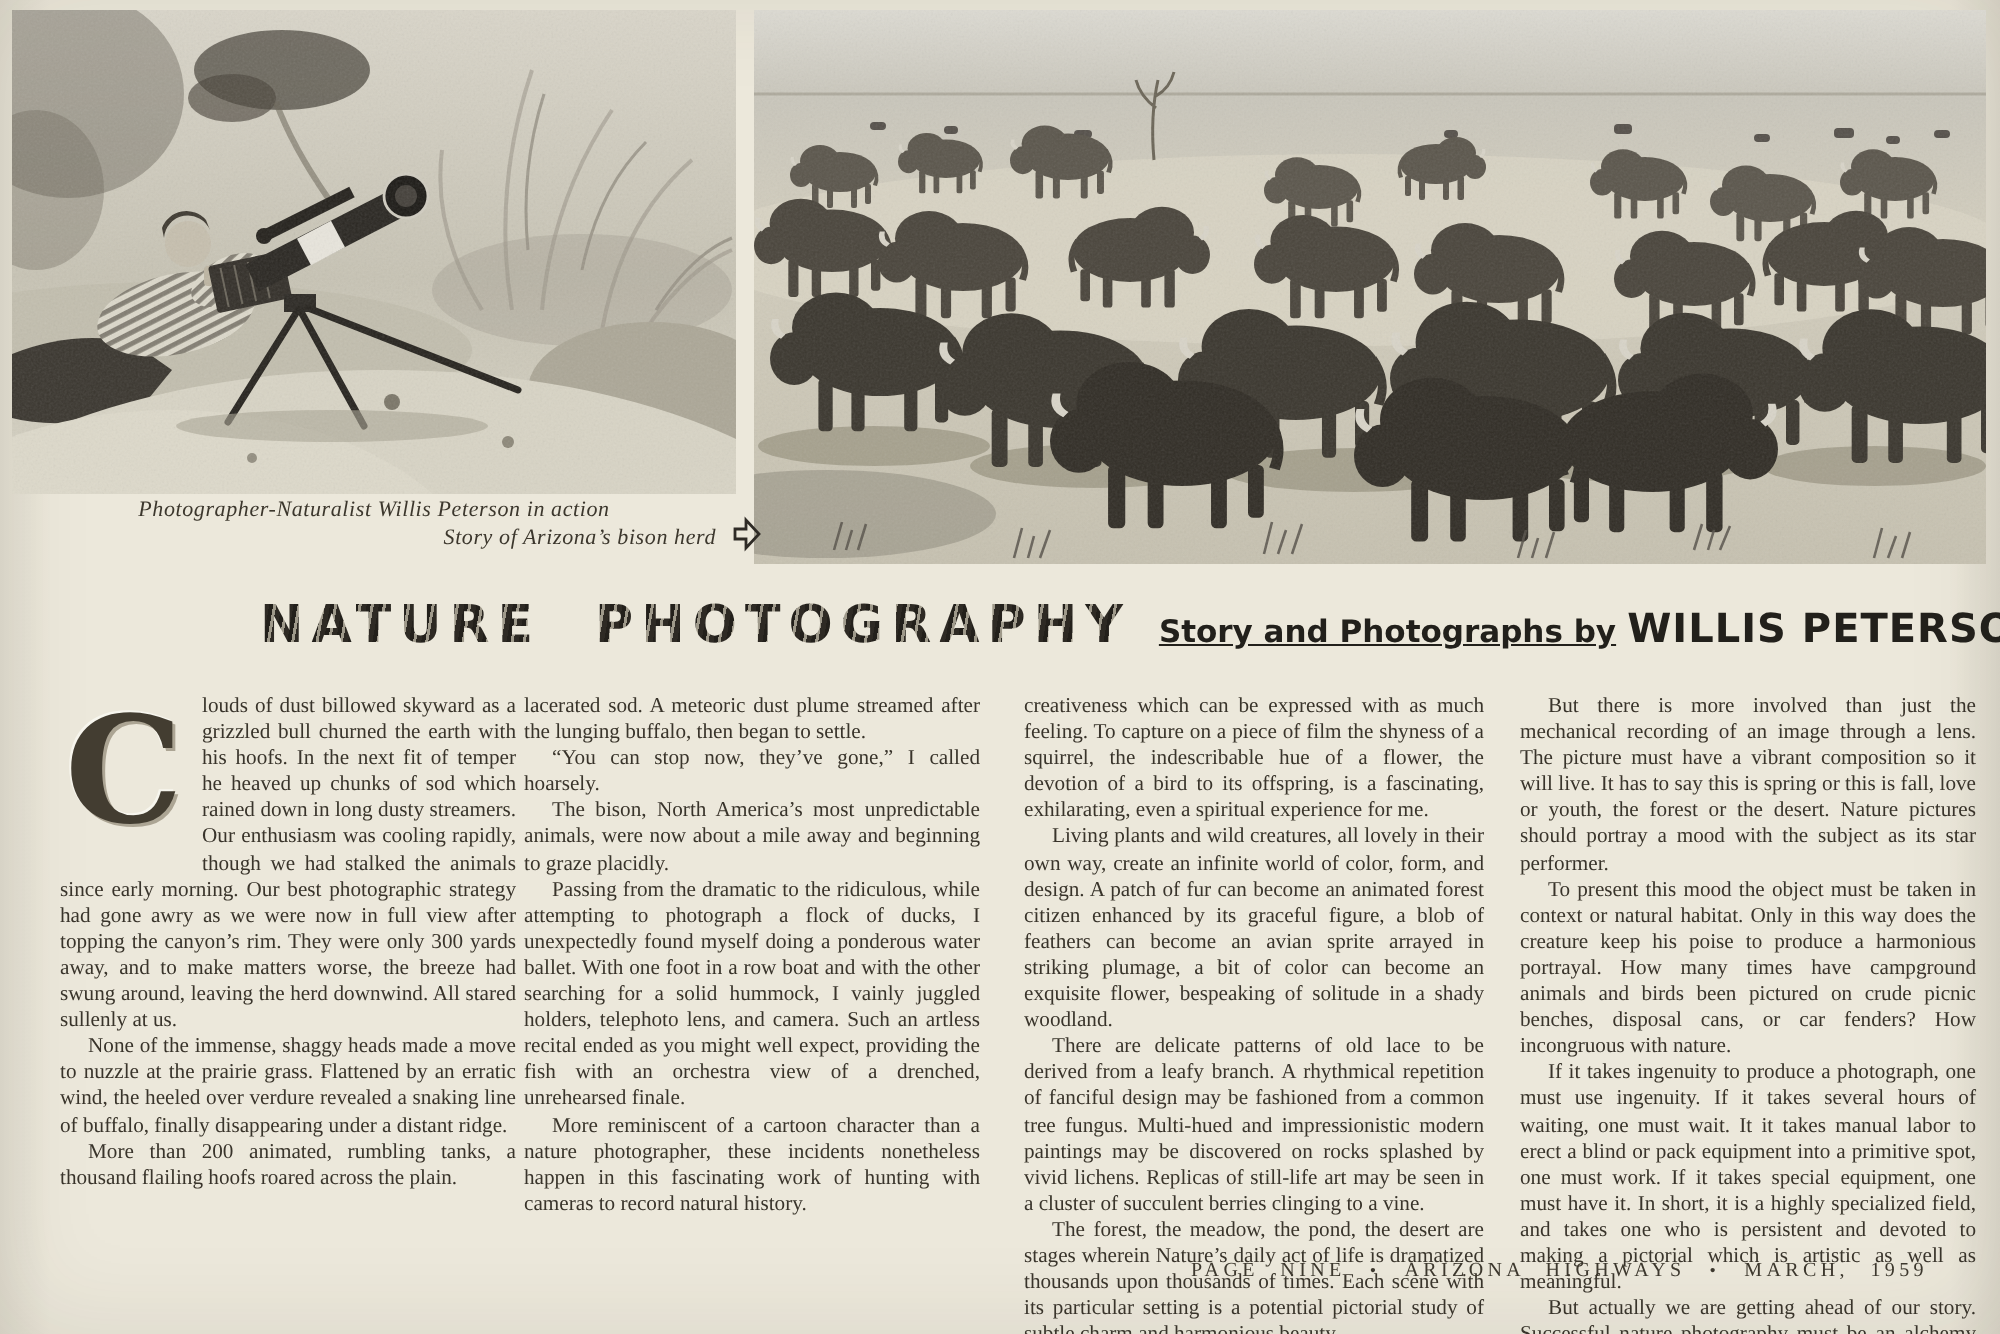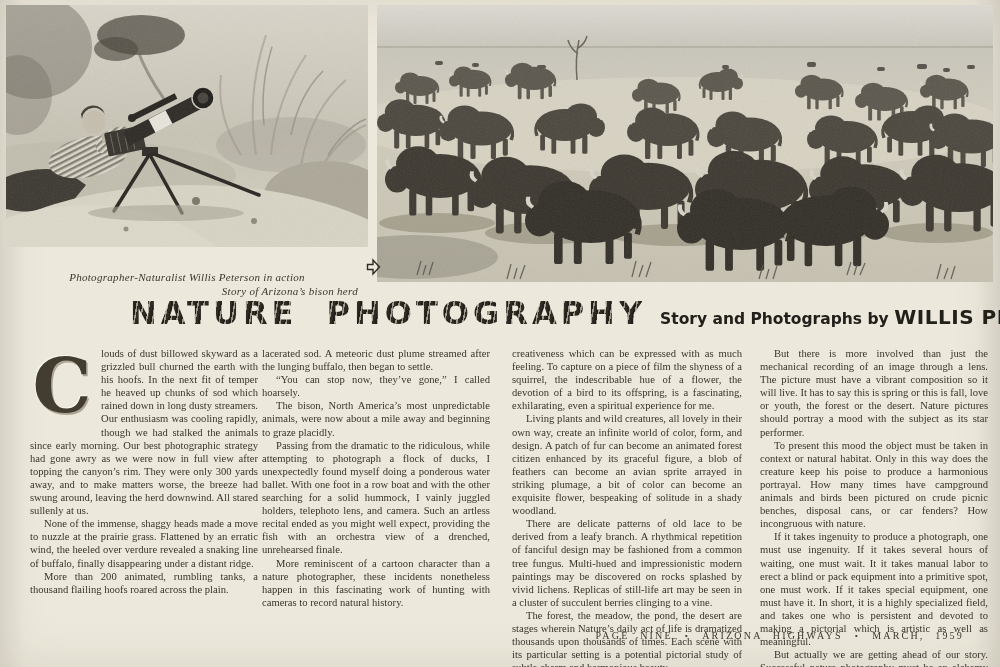--- a/index.html
+++ b/index.html
@@ -7,37 +7,37 @@
   #page{
     position:relative;width:1000px;height:667px;
     background:linear-gradient(90deg,#e0dccf 0,#ece8db 2.5%,#ece8db 97.5%,#ddd9cc 100%);
     box-shadow:inset 0 0 50px rgba(60,50,30,.10);
     font-family:"Liberation Serif",serif;color:#39342b;
   }
   .photo{position:absolute;overflow:hidden;background:#cfcbbd;}
   .photo svg{display:block;width:100%;height:100%;}
   #left-photo{left:6px;top:5px;width:362px;height:242px;}
   #right-photo{left:377px;top:5px;width:616px;height:277px;}
-  .caption{position:absolute;font-style:italic;font-size:11px;color:#3c372d;letter-spacing:.3px;margin-top:22px;}
+  .caption{position:absolute;font-style:italic;font-size:11px;color:#3c372d;letter-spacing:.3px;}
   #caption-left{left:6px;top:249px;width:362px;text-align:center;}
   #caption-right{left:100px;top:263px;width:258px;text-align:right;}
   #caption-arrow{position:absolute;left:365px;top:258px;width:16px;height:18px;}
   #title-block{position:absolute;left:130px;top:294px;width:840px;display:flex;align-items:baseline;gap:14px;}
   .title-text{
-    font-family:"DejaVu Sans",sans-serif;font-weight:800;font-size:32px;line-height:38px;
+    font-family:"DejaVu Sans",sans-serif;font-weight:800;font-size:26px;line-height:38px;
     letter-spacing:4px;word-spacing:14px;color:#2e2a24;white-space:nowrap;
   }
   @supports (-webkit-background-clip:text){
     .title-text{
       background:repeating-linear-gradient(100deg,#23201b 0 2px,rgba(96,88,72,.55) 2px 3.5px,#2e2a24 3.5px 6px);
       -webkit-background-clip:text;background-clip:text;color:transparent;
     }
   }
   .byline{font-family:"DejaVu Sans",sans-serif;font-weight:700;color:#22201b;white-space:nowrap;}
-  .byline .by-prefix{font-size:15.5px;}
+  .byline .by-prefix{font-size:15.5px;text-decoration:underline;}
   .byline .by-name{font-size:20px;letter-spacing:.5px;}
   .col{position:absolute;top:347px;width:228px;text-align:justify;font-size:10.6px;line-height:13.1px;}
   #col-1{left:30px;}
   #col-2{left:262px;}
   #col-3{left:512px;width:230px;}
   #col-4{left:760px;}
   .col p{margin:0;}
   .col p.ind{text-indent:14px;}
   .dropcap{
     float:left;width:64px;height:77px;margin:2px 7px 0 0;

